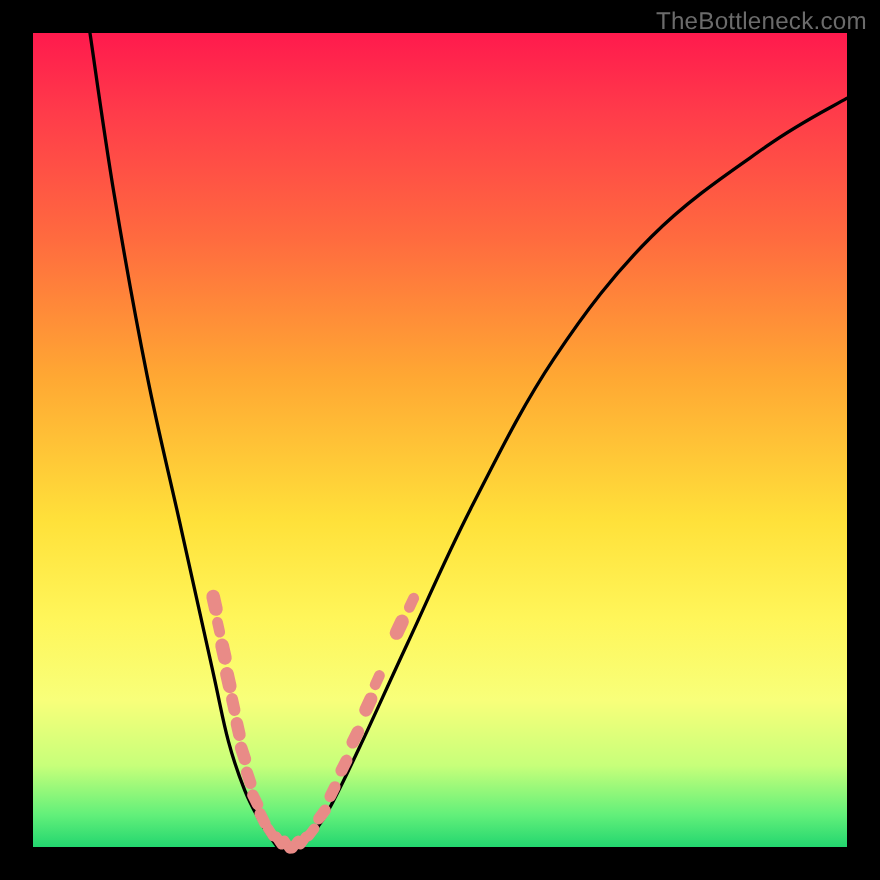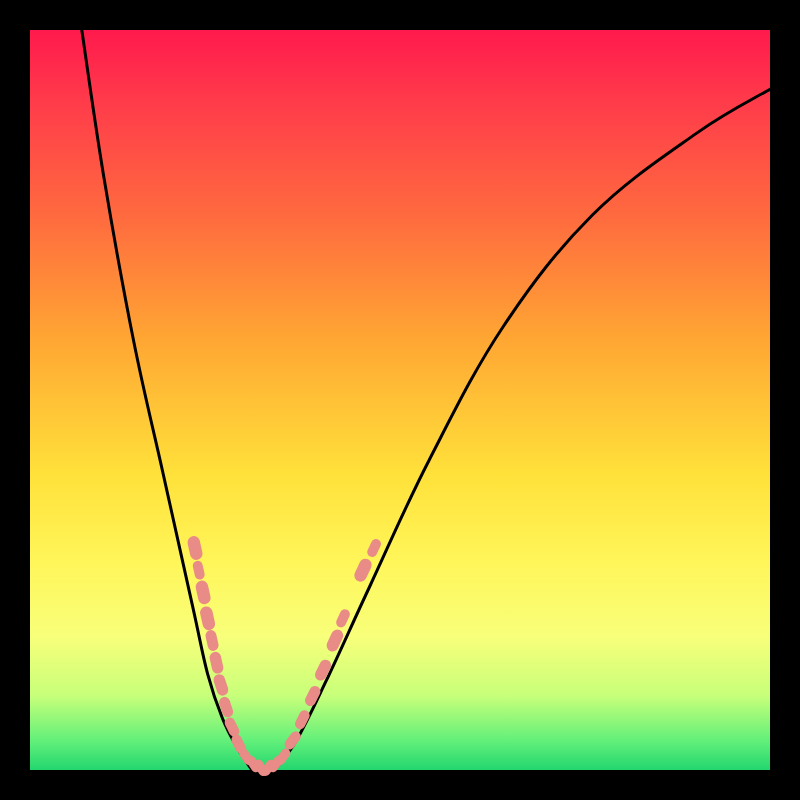--- a/index.html
+++ b/index.html
@@ -54,20 +54,21 @@
     top: 0;
     width: 740px;
     height: 740px;
     overflow: visible;
   }
 </style>
 </head>
 <body>
 
 <div class="frame">
+  <div class="watermark">TheBottleneck.com</div>
 
   <div class="plot">
     <svg class="curves" viewBox="0 0 740 740" preserveAspectRatio="none">
       <g id="curve-layer">
           <path d="M 51.800000000000004 0 C 55.79600000000001 26.64, 64.676 92.056, 74 148 C 83.324 203.94400000000002, 92.94400000000002 257.52, 103.60000000000001 310.8 C 114.256 364.08000000000004, 122.54399999999998 396.048, 133.2 444 C 143.856 491.952, 154.80800000000002 541.2360000000001, 162.8 577.2 C 170.792 613.164, 172.272 623.8199999999999, 177.6 643.8 C 182.928 663.78, 187.072 674.88, 192.4 688.2 C 197.728 701.5200000000001, 201.872 708.476, 207.20000000000002 717.8 C 212.52800000000002 727.1239999999999, 219.336 736.004, 222 740" fill="none" stroke="#000000" stroke-width="3" stroke-linecap="round"></path>
           <path d="M 244.20000000000002 740 C 248.196 734.672, 257.07599999999996 726.384, 266.4 710.4 C 275.724 694.4159999999999, 282.68 679.172, 296 651.2 C 309.32 623.2280000000001, 321.752 594.96, 340.40000000000003 555 C 359.04800000000006 515.04, 375.624 475.82, 399.6 429.2 C 423.576 382.58, 444.29600000000005 339.956, 473.6 296 C 502.904 252.044, 527.768 219.632, 562.4 185 C 597.0319999999999 150.368, 634.032 126.24400000000003, 666 103.60000000000002 C 697.968 80.95600000000002, 726.68 67.19199999999995, 740 59.19999999999993" fill="none" stroke="#000000" stroke-width="3" stroke-linecap="round"></path>
         </g>
       <g id="marker-layer">
           <rect x="-12" y="-6.24" width="24" height="12.48" rx="6.24" ry="6.24" fill="#e98b87" transform="translate(165.02 518) rotate(77.47119229084849)"></rect>
           <rect x="-9.5" y="-4.9399999999999995" width="19" height="9.879999999999999" rx="4.9399999999999995" ry="4.9399999999999995" fill="#e98b87" transform="translate(168.72 540.2) rotate(77.47119229084849)"></rect>

